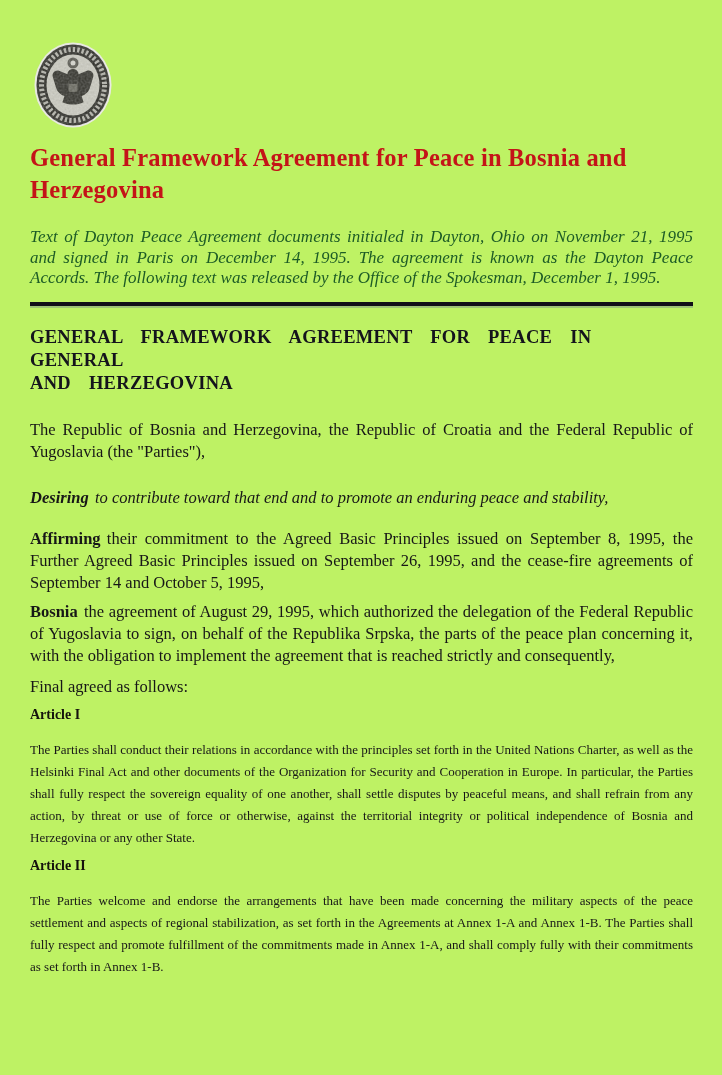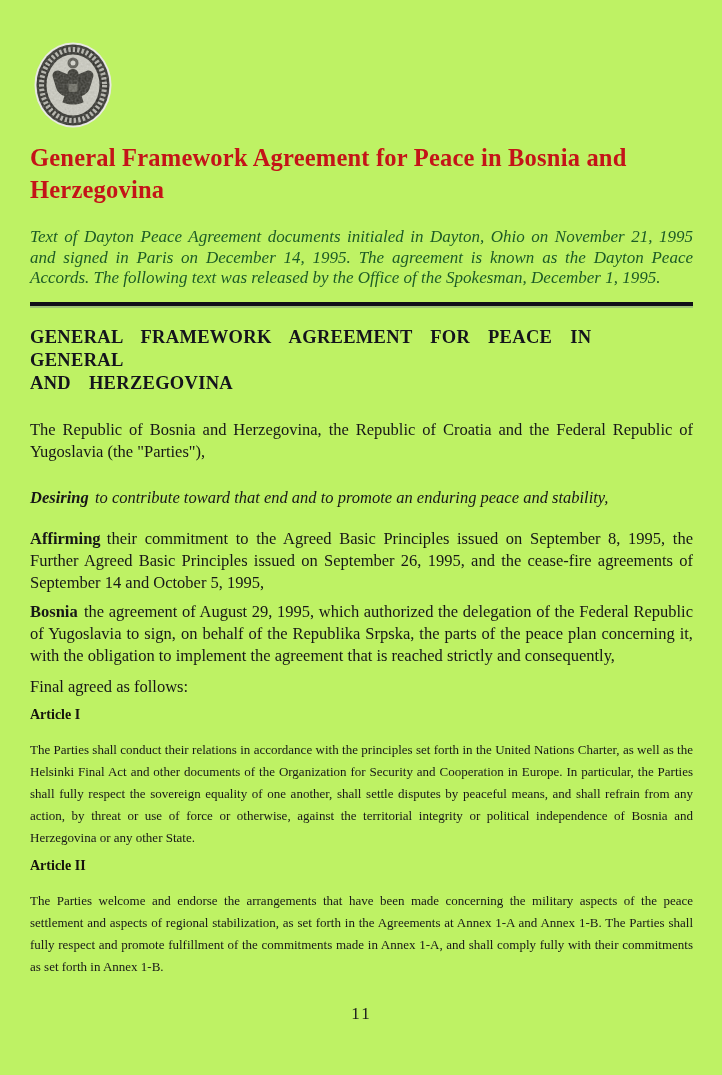--- a/index.html
+++ b/index.html
@@ -159,15 +159,14 @@
   </p>
 
   <h3 class="article-heading">Article I</h3>
 
   <p class="article-par">The Parties shall conduct their relations in accordance with the principles set forth in the United Nations Charter, as well as the Helsinki Final Act and other documents of the Organization for Security and Cooperation in Europe. In particular, the Parties shall fully respect the sovereign equality of one another, shall settle disputes by peaceful means, and shall refrain from any action, by threat or use of force or otherwise, against the territorial integrity or political independence of Bosnia and Herzegovina or any other State.</p>
 
   <h3 class="article-heading">Article II</h3>
 
   <p class="article-par">The Parties welcome and endorse the arrangements that have been made concerning the military aspects of the peace settlement and aspects of regional stabilization, as set forth in the Agreements at Annex 1-A and Annex 1-B. The Parties shall fully respect and promote fulfillment of the commitments made in Annex 1-A, and shall comply fully with their commitments as set forth in Annex 1-B.</p>
 
-  <div class="page-number">11</div>
 
 </div>
 
 </body></html>

